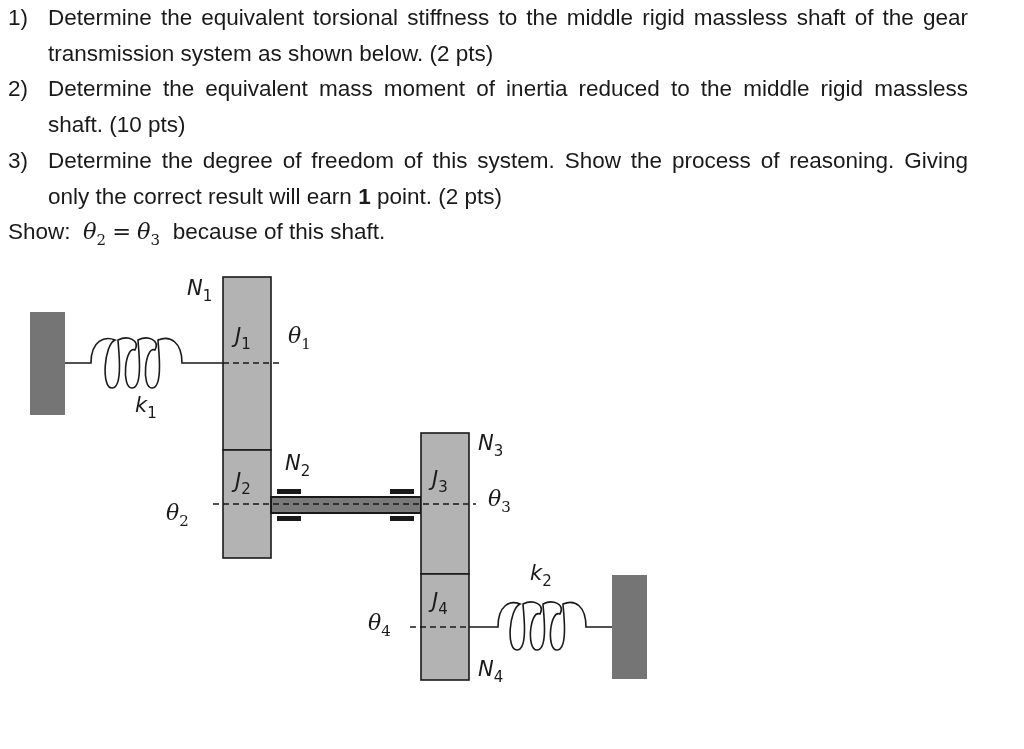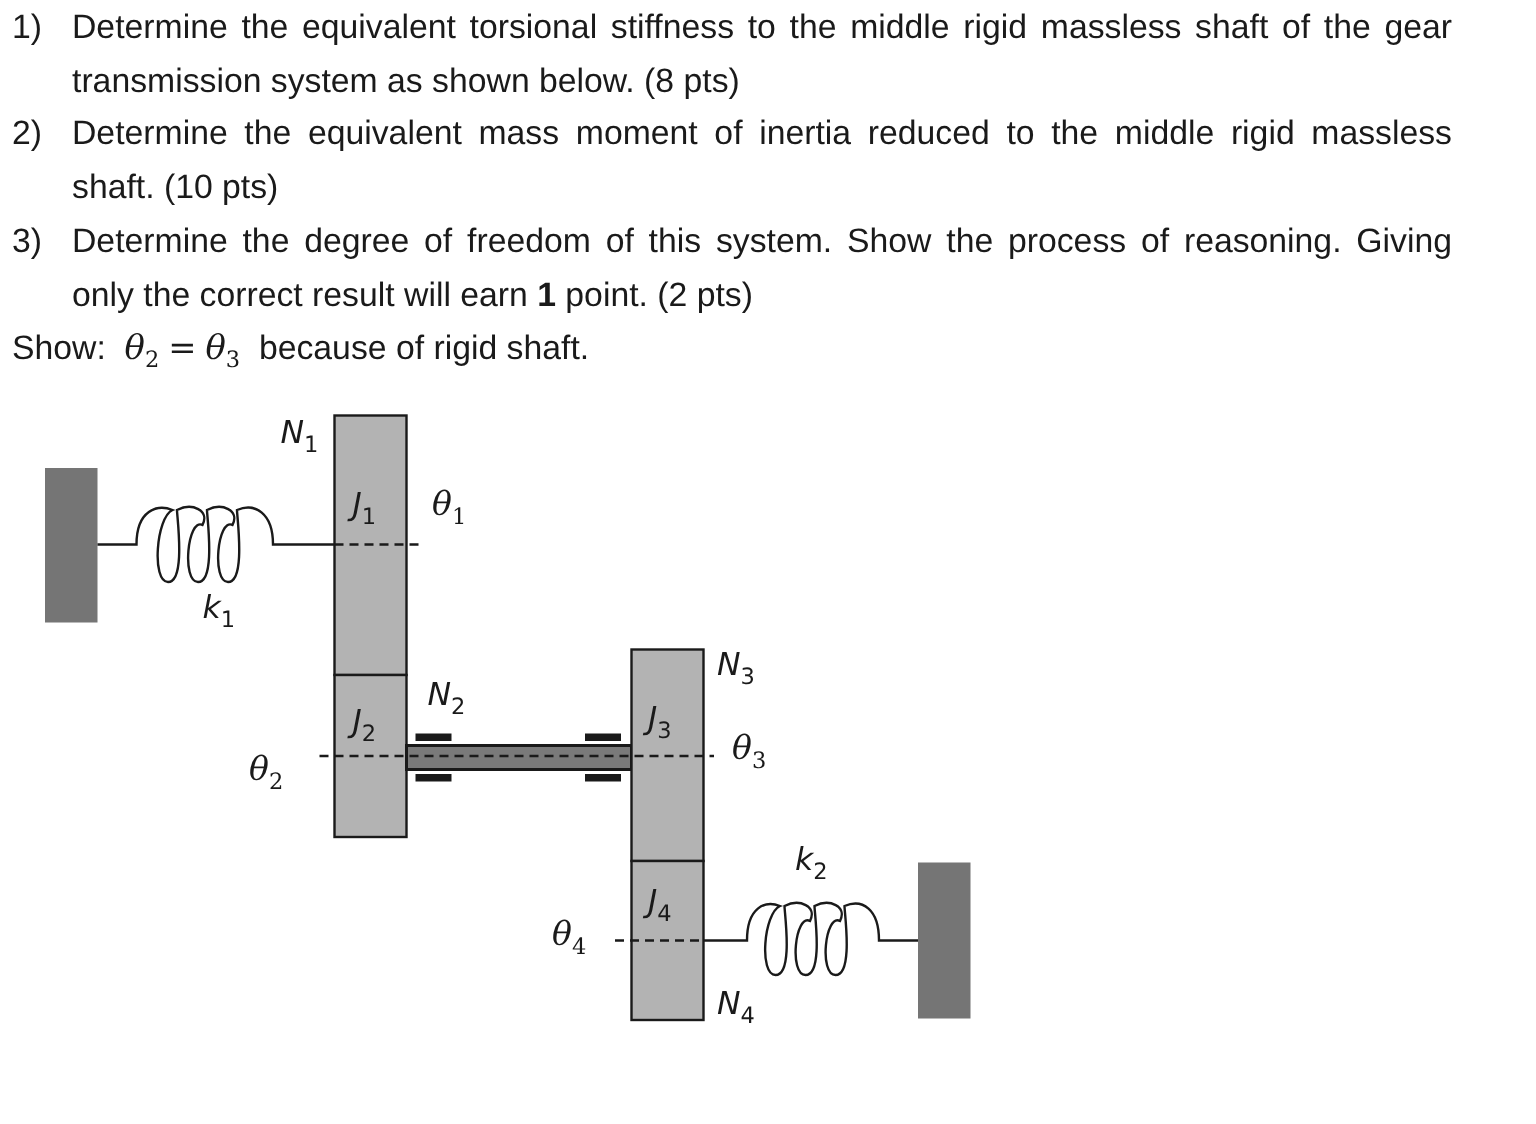--- a/index.html
+++ b/index.html
@@ -74,34 +74,34 @@
       font-style: normal;
       font-size: 15px;
     }
   </style>
 </head>
 <body>
 
 <div class="questions">
   <div class="q">
     <span class="num">1)</span>
-    <span>Determine the equivalent torsional stiffness to the middle rigid massless shaft of the gear transmission system as shown below. (8 pts)</span>
+    <span>Determine the equivalent torsional stiffness to the middle rigid massless shaft of the gear transmission system as shown below. (2 pts)</span>
   </div>
   <div class="q">
     <span class="num">2)</span>
     <span>Determine the equivalent mass moment of inertia reduced to the middle rigid massless shaft. (10 pts)</span>
   </div>
   <div class="q">
     <span class="num">3)</span>
     <span>Determine the degree of freedom of this system. Show the process of reasoning. Giving only the correct result will earn </span><b>1</b><span> point. (2 pts)</span>
   </div>
   <div class="hint">
     <span>Show:</span>
     &nbsp;<span class="math"><span>θ</span><sub>2</sub></span><span class="eq">=</span><span class="math"><span>θ</span><sub>3</sub></span>
-    &nbsp;<span>because of rigid shaft.</span>
+    &nbsp;<span>because of this shaft.</span>
   </div>
 </div>
 
 <svg class="diagram" viewBox="0 0 1024 749" width="1024" height="749">
 
   <rect x="30" y="312" width="35" height="103" fill="#757575"></rect>
 
   <g fill="none" stroke="#1a1a1a" stroke-width="1.6">
     <path d="M65 363 L91 363 C91 340, 105 336, 115 340 C104 345, 101 388, 112 388 C124 388, 118 345, 118 340 C128 335, 140 340, 135 350 C125 345, 121 388, 132 388 C144 388, 138 345, 138 340 C148 335, 160 340, 155 350 C145 345, 141 388, 152 388 C164 388, 158 345, 158 340 C170 335, 182 342, 182 363 L223 363"></path>
   </g>

